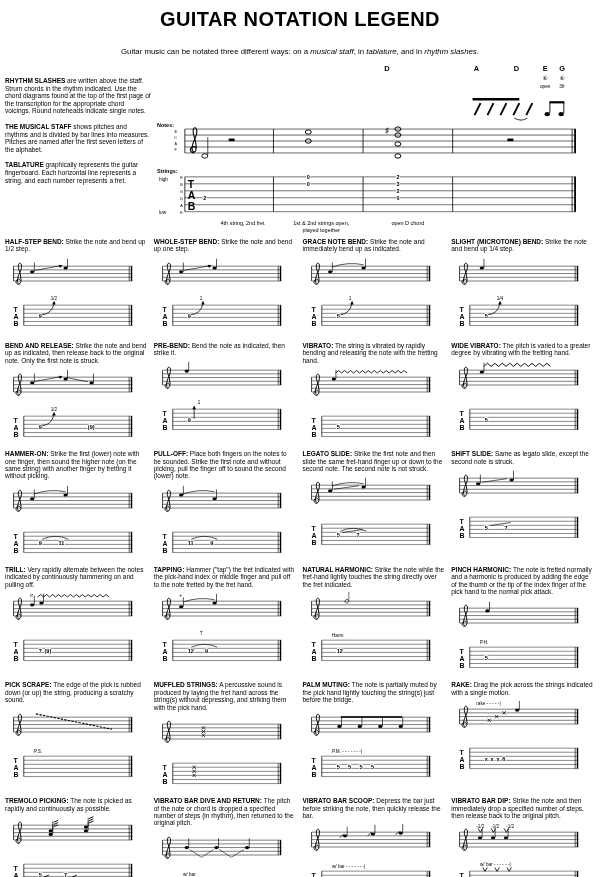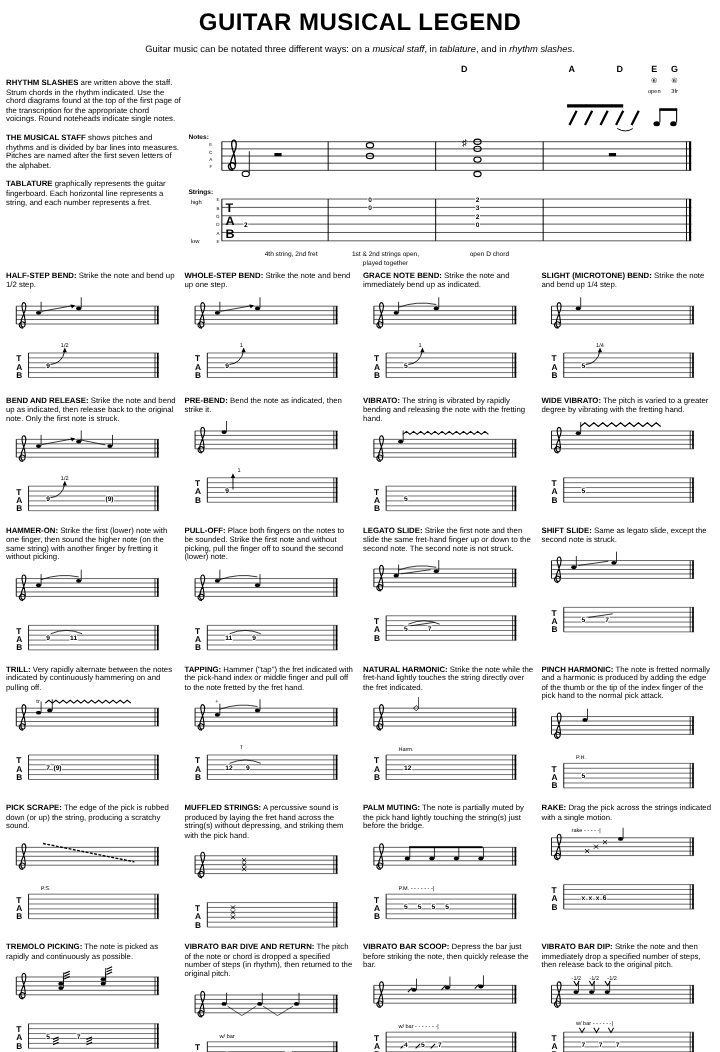--- a/index.html
+++ b/index.html
@@ -1,20 +1,20 @@
 <!DOCTYPE html>
 <html><head>
 <meta charset="utf-8">
 <style>
   html,body{margin:0;padding:0}
   body{width:600px;height:877px;overflow:hidden;background:#fff;color:#000;
        font-family:"Liberation Sans","DejaVu Sans",sans-serif}
   .page{padding:6px 5px 0 5px}
   h1{font-size:20px;font-weight:bold;text-align:center;letter-spacing:.4px;margin:2px 0 3px}
-  .sub{font-size:7.8px;text-align:center;margin:5px 0 1px}
+  .sub{font-size:7.8px;text-align:center;margin:16px 0 1px}
   .sub .i{font-style:italic}
   .top{display:flex;align-items:flex-start}
   .intro{width:152px;padding-top:20px;flex:none}
   .intro p{font-size:6.5px;line-height:7.6px;margin:0 0 8px;padding-right:6px}
   .intro b{font-weight:bold}
   .topsvg{width:438px;height:178px;flex:none}
   svg text{font-family:"Liberation Sans","DejaVu Sans",sans-serif}
   .ch{font-size:7.5px;font-weight:bold;text-anchor:middle}
   .cc{font-size:6px;text-anchor:middle}
   .cp{font-size:4.8px;text-anchor:middle}
@@ -144,21 +144,21 @@
   <g id="dps">
         <use href="#n1" x="28" y="18"></use>
         <use href="#n1" x="42" y="18"></use>
         <use href="#n1" x="56" y="18"></use>
       </g>
 </defs>
 </svg>
 
 <div class="page">
 
-  <h1>GUITAR MUSICAL LEGEND</h1>
+  <h1>GUITAR NOTATION LEGEND</h1>
   <p class="sub"><span>Guitar music can be notated three different ways: on a </span><span class="i">musical staff</span><span>, in </span><span class="i">tablature</span><span>, and in </span><span class="i">rhythm slashes</span><span>.</span></p>
 
   <div class="top">
     <div class="intro">
       <p><b>RHYTHM SLASHES</b><span> are written above the staff. Strum chords in the rhythm indicated. Use the chord diagrams found at the top of the first page of the transcription for the appropriate chord voicings. Round noteheads indicate single notes.</span></p>
       <p><b>THE MUSICAL STAFF</b><span> shows pitches and rhythms and is divided by bar lines into measures. Pitches are named after the first seven letters of the alphabet.</span></p>
       <p><b>TABLATURE</b><span> graphically represents the guitar fingerboard. Each horizontal line represents a string, and each number represents a fret.</span></p>
     </div>
 
     <svg class="topsvg" viewBox="0 0 440 178">

